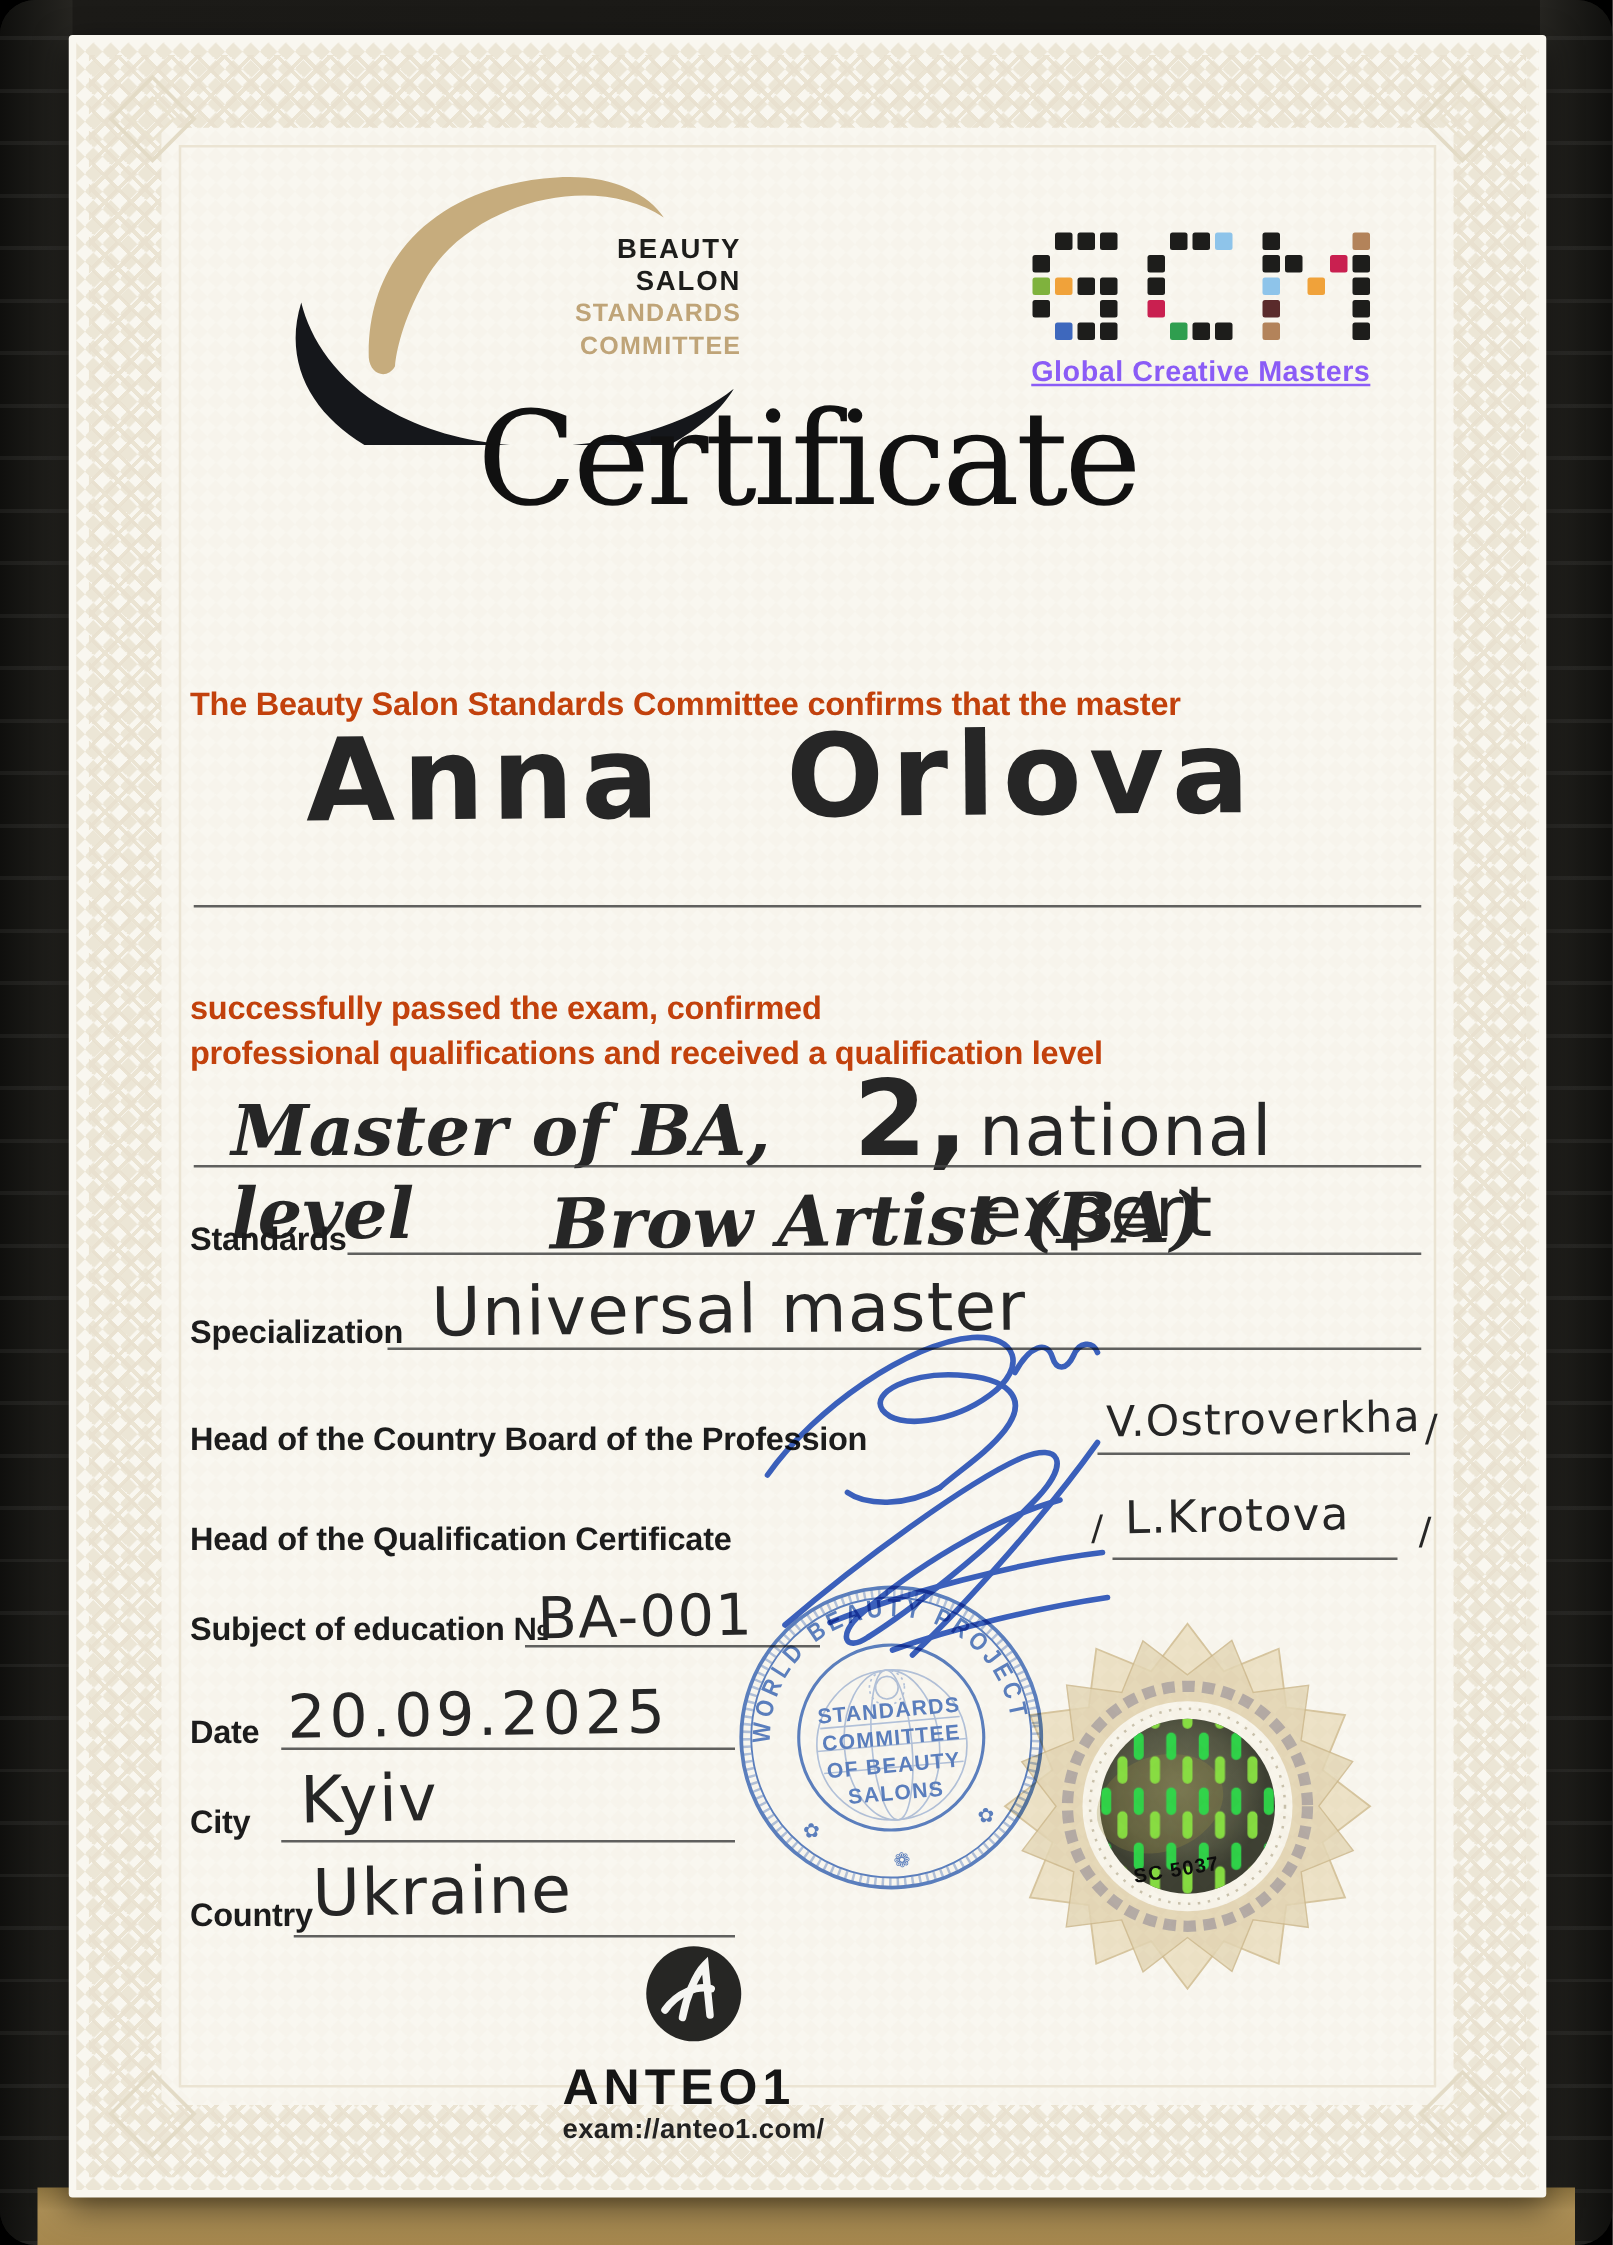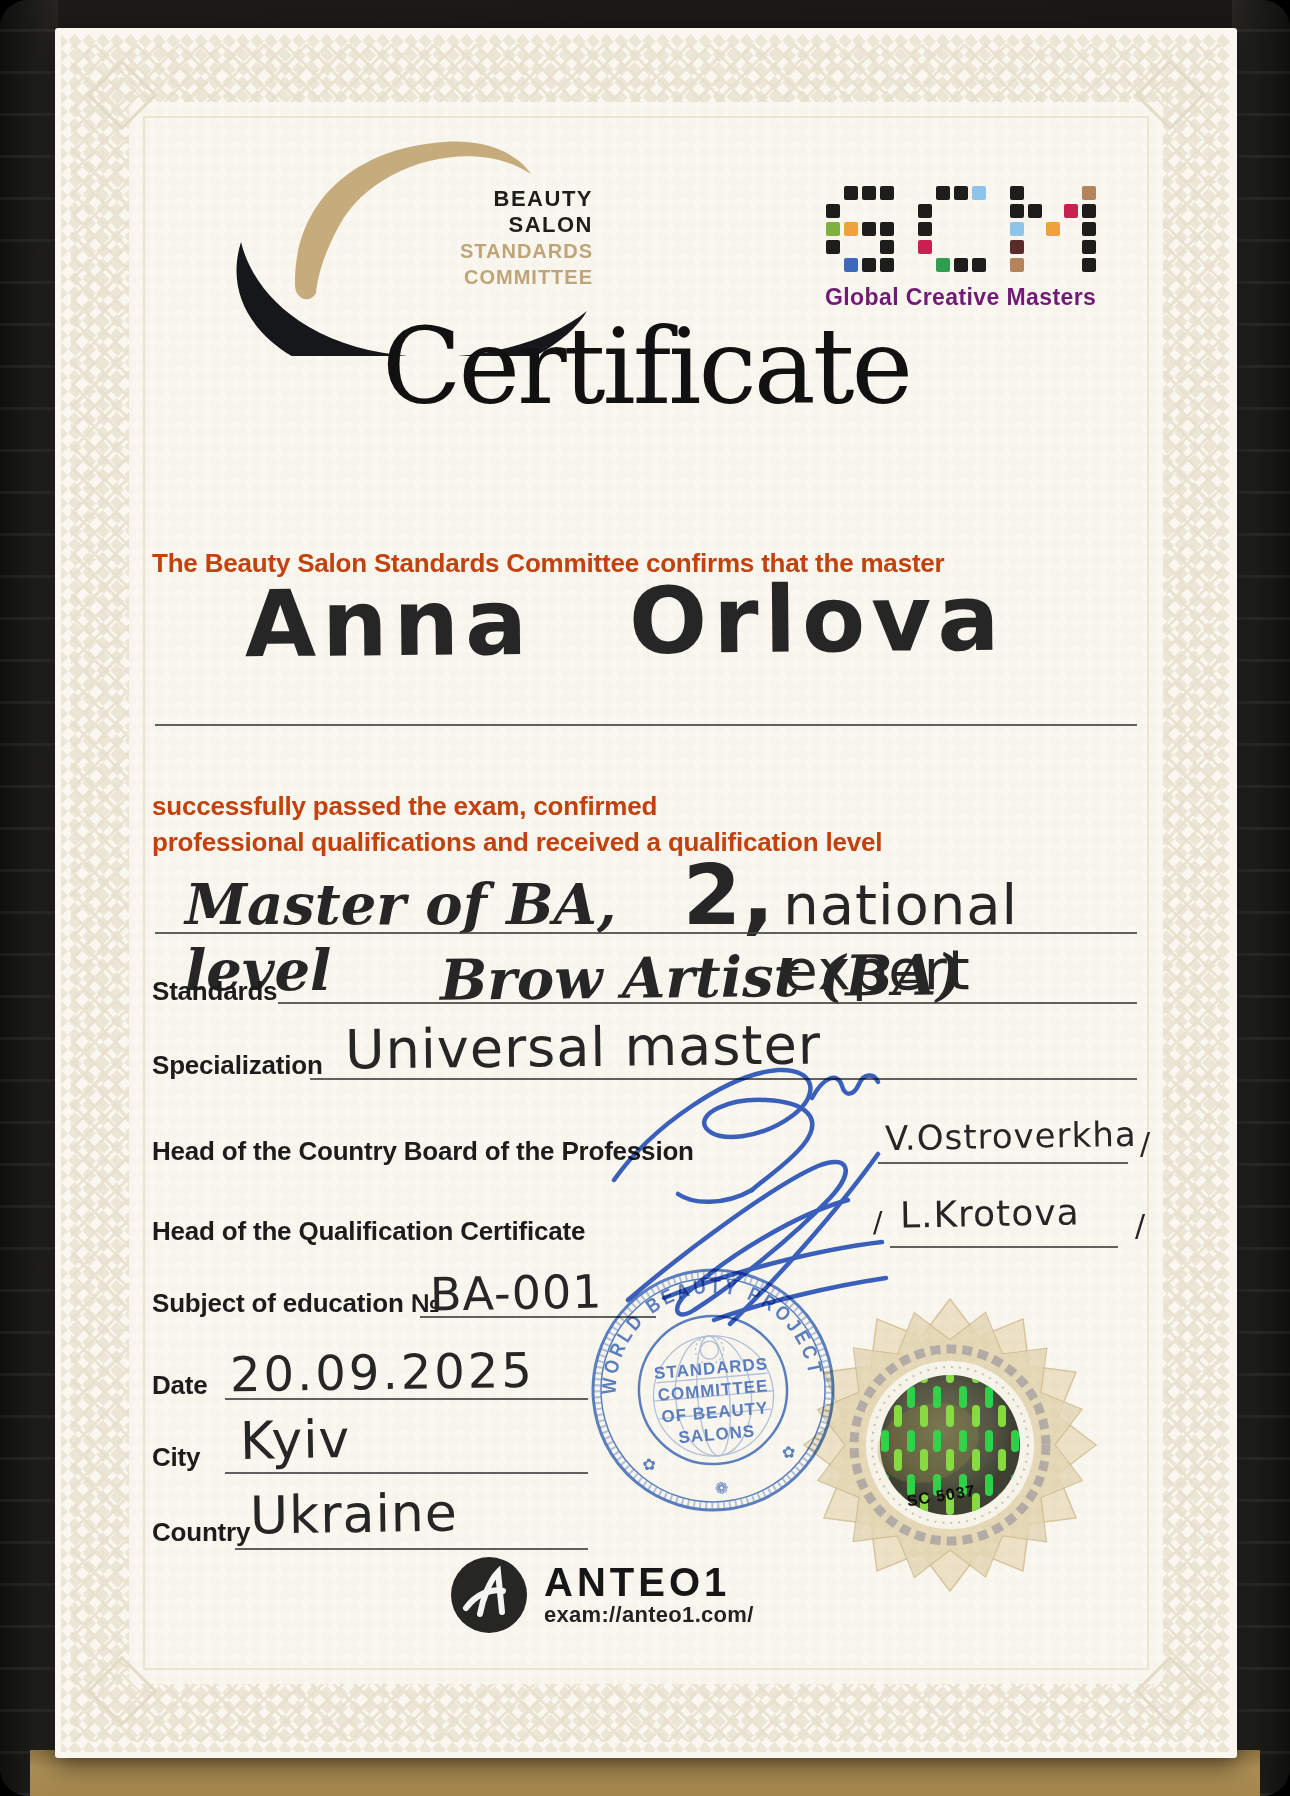--- a/index.html
+++ b/index.html
@@ -38,21 +38,21 @@
   .underline{position:absolute;height:2px;background:#454545;opacity:.85;}
 
   
   .bssc-text{width:180px;text-align:right;line-height:26px;}
   .bssc-black{font-size:22px;font-weight:700;letter-spacing:1.5px;color:#1d1d1b;}
   .bssc-gold{font-size:20px;font-weight:700;letter-spacing:1px;color:#bfa478;}
   .gcm{display:flex;flex-direction:column;align-items:center;}
   .gcm-letters{display:flex;gap:24px;--cell:14px;}
   .gcm-letter{display:grid;grid-auto-rows:var(--cell);gap:4px;}
   .gcm-cell{width:var(--cell);height:var(--cell);border-radius:2px;}
-  .gcm-caption{margin-top:12px;font-size:23px;font-weight:700;color:#701a75;letter-spacing:.4px;}
+  .gcm-caption{margin-top:12px;font-size:23px;font-weight:700;color:#8b5cf6;letter-spacing:.4px;text-decoration:underline;}
 
   .title{width:100%;text-align:center;font-family:"DejaVu Serif",serif;font-weight:400;
          font-size:104px;color:#111;letter-spacing:-3px;}
   .body-text{font-size:26px;font-weight:600;color:#c2410c;letter-spacing:-.2px;line-height:36px;}
 
   
   .hw{color:#262626;}
   .hw-marker{font-family:"DejaVu Sans",sans-serif;font-weight:700;font-size:92px;
              letter-spacing:6px;word-spacing:58px;transform:rotate(-.5deg);}
   .hw-script{font-family:"DejaVu Serif",serif;font-style:italic;font-weight:700;}
@@ -296,21 +296,21 @@
       <polygon points="296,150 258,179 276,223 229,229 223,276 179,258 150,296 121,258 77,276 71,229 24,223 42,179 4,150 42,121 24,77 71,71 77,24 121,42 150,4 179,42 223,24 229,71 276,77 258,121" fill="#eadfc2" stroke="#d3c098" stroke-width="1.2" opacity=".85" transform="rotate(15 150 150) scale(.94) translate(9.5 9.5)"></polygon>
       <circle cx="150" cy="150" r="96" fill="none" stroke="#8f8da0" stroke-width="9" stroke-dasharray="10 6" opacity=".55"></circle>
       <circle cx="150" cy="150" r="84" fill="#ffffff" opacity=".92"></circle>
       <circle cx="150" cy="150" r="78" fill="none" stroke="#cfc9b8" stroke-width="2" stroke-dasharray="2 6"></circle>
       <circle cx="150" cy="150" r="70" fill="url(#holoGrad)"></circle>
       <ellipse cx="128" cy="148" rx="52" ry="38" fill="#9a9144" opacity=".28" transform="rotate(-20 128 148)"></ellipse>
       <circle cx="150" cy="150" r="70" fill="url(#dashes)" opacity=".95"></circle>
       <text x="142" y="206" text-anchor="middle" font-family="Liberation Sans,sans-serif" font-size="16" font-weight="700" fill="#0c0c0c" letter-spacing="1" transform="rotate(-9 142 206)">SC 5037</text>
     </svg>
 
-    <div class="abs footer" style="left:395px;top:1528px;">
+    <div class="abs footer" style="left:395px;top:1528px;flex-direction:column;">
       <svg width="78" height="78" viewBox="0 0 78 78">
         <circle cx="39" cy="39" r="38" fill="#262624"></circle>
         <g fill="none" stroke="#f5f5f2" stroke-width="6" stroke-linecap="round">
           <path d="M30,58 C33,42 40,24 48,16 L52,56"></path>
           <path d="M16,52 C26,38 42,32 53,35"></path>
         </g>
       </svg>
       <div>
         <div class="brand">ANTEO1</div>
         <div class="url">exam://anteo1.com/</div>

